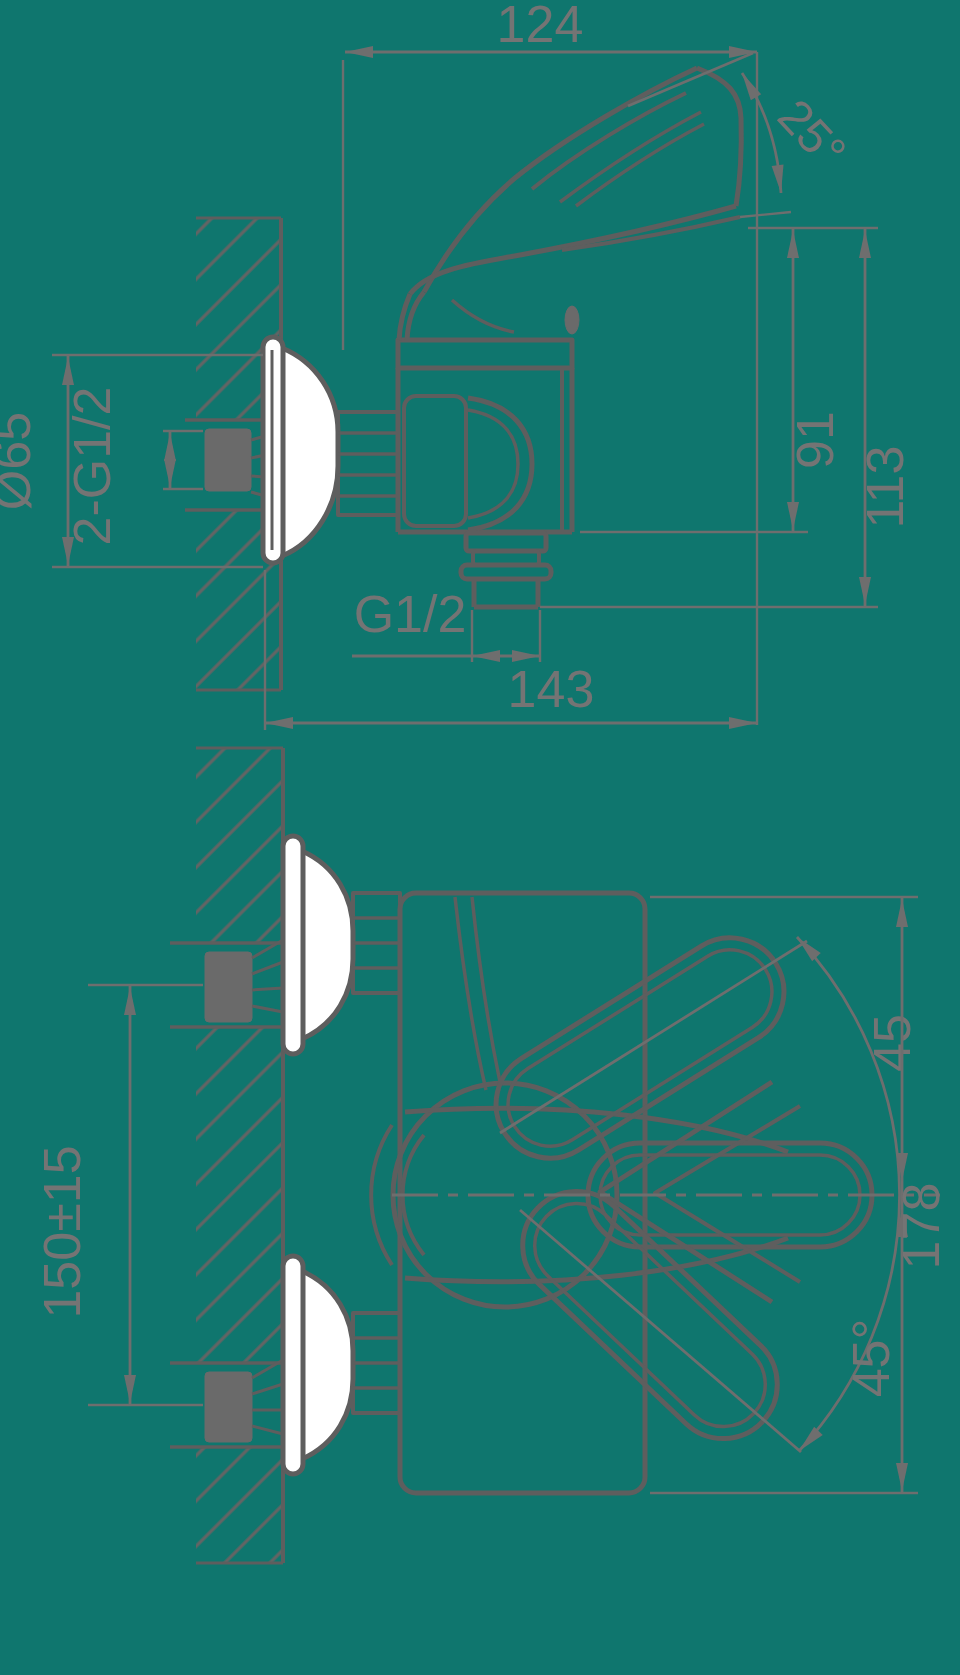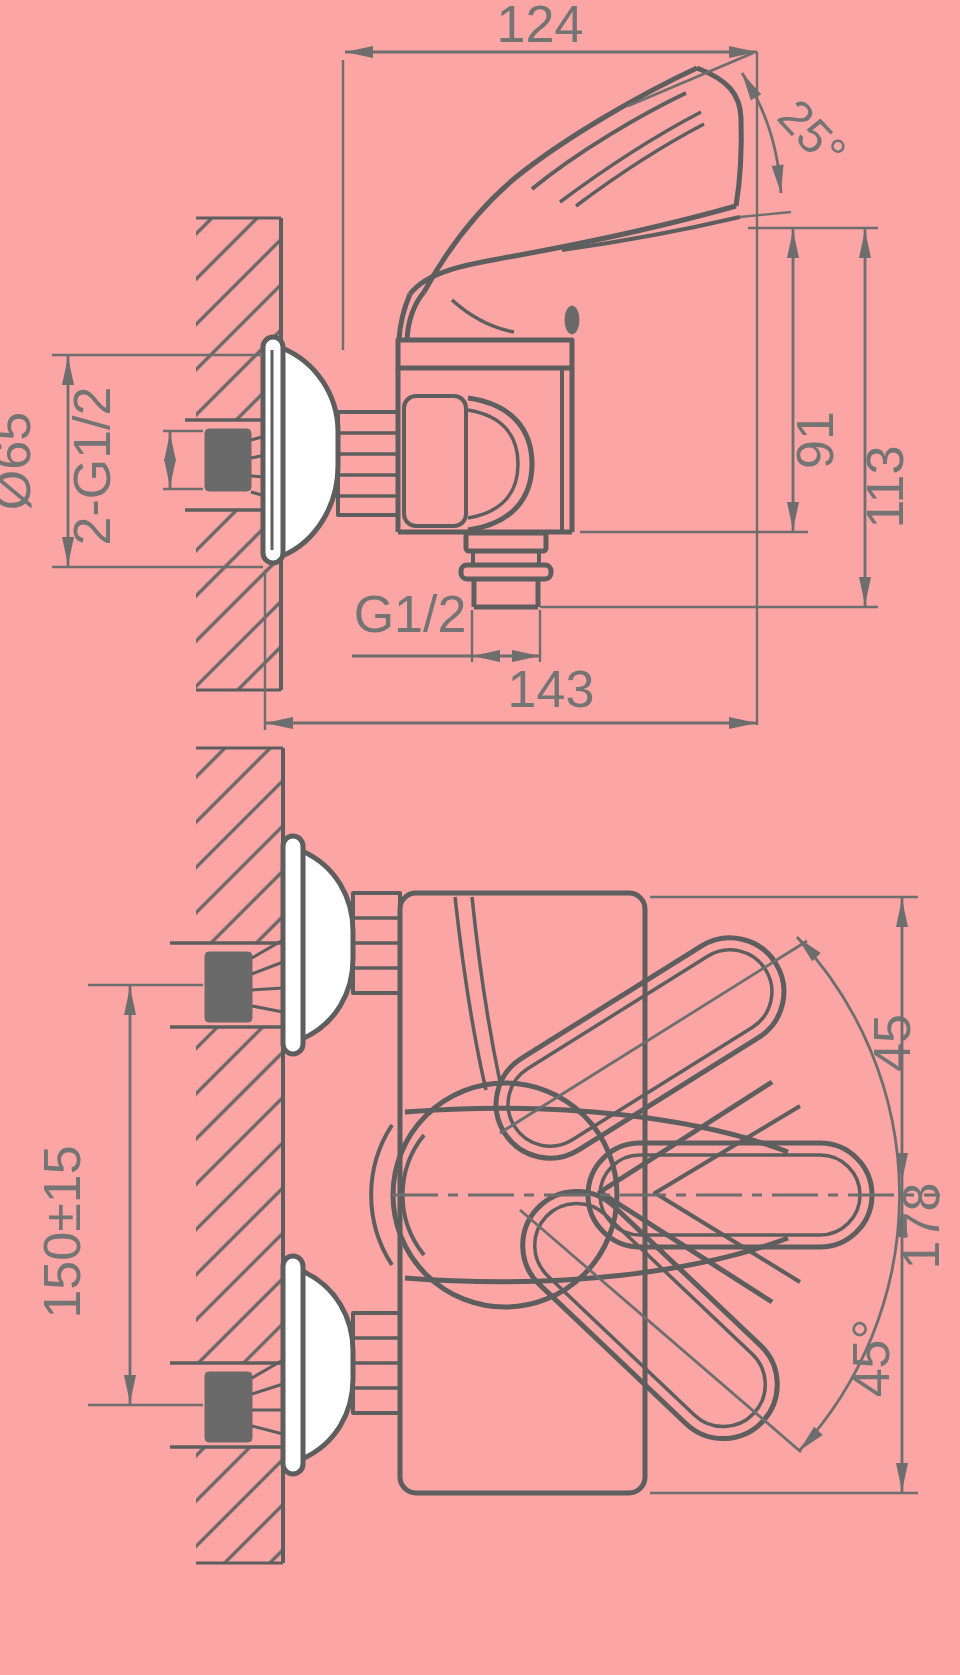--- a/index.html
+++ b/index.html
@@ -1,16 +1,16 @@
 <!DOCTYPE html>
 <html><head>
 <meta charset="utf-8">
 <style>
   html,body{margin:0;padding:0;background:#ffffff;}
-  .stage{width:960px;height:1675px;background:#fca5a5;position:relative;font-family:"Liberation Sans",sans-serif;}
+  .stage{width:960px;height:1675px;background:#0f766e;position:relative;font-family:"Liberation Sans",sans-serif;}
   svg{display:block;}
   svg *{vector-effect:none;}
   .ln{fill:none;stroke:#5e5e5e;stroke-linejoin:round;}
   .w5{stroke-width:5;}
   .w4{stroke-width:4;}
   .w35{stroke-width:3.5;}
   .w3{stroke-width:3;}
   .dim{fill:none;stroke:#6e6e6e;stroke-width:2.8;}
   .thin{fill:none;stroke:#6e6e6e;stroke-width:2.4;}
   .white{fill:#ffffff;stroke:#5e5e5e;stroke-width:5;}

